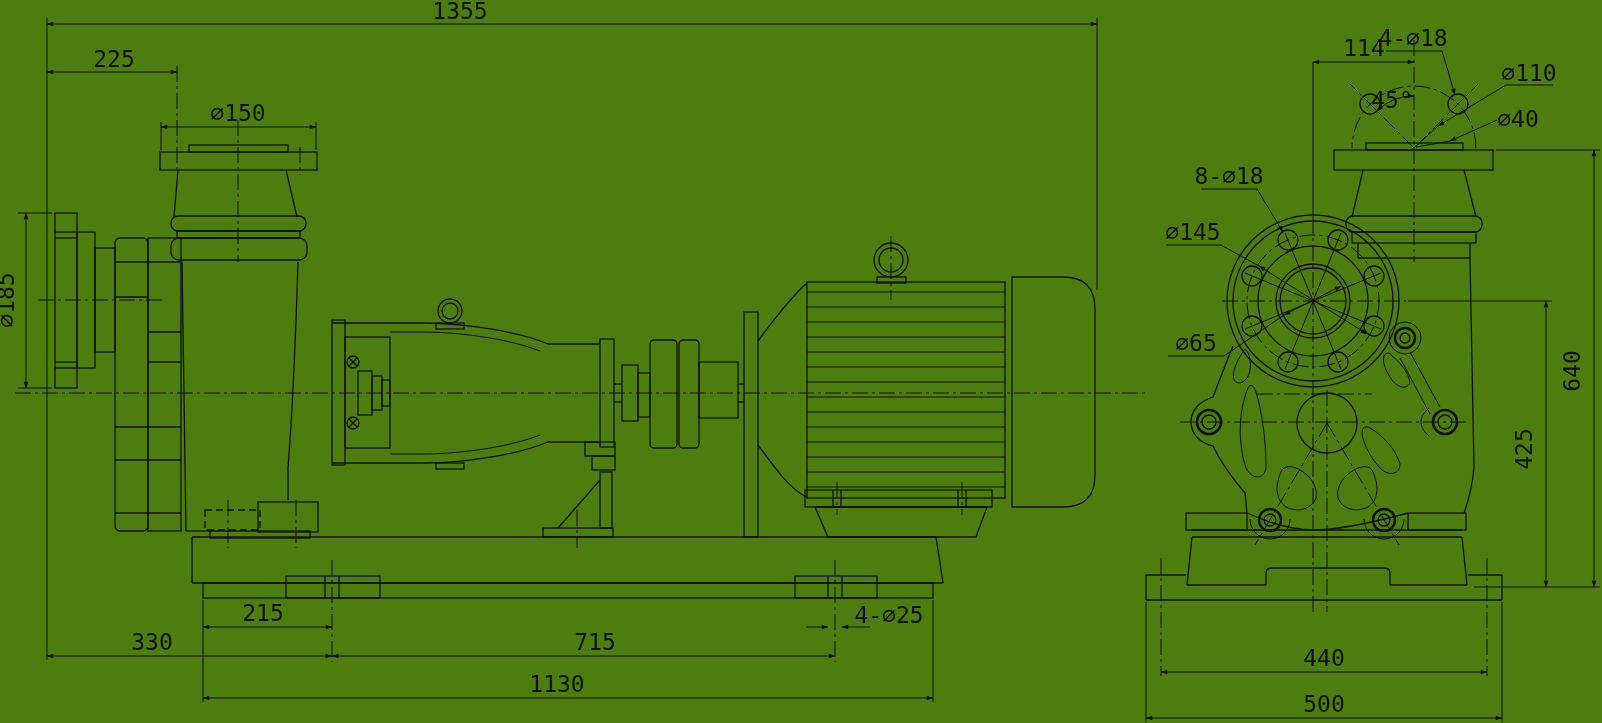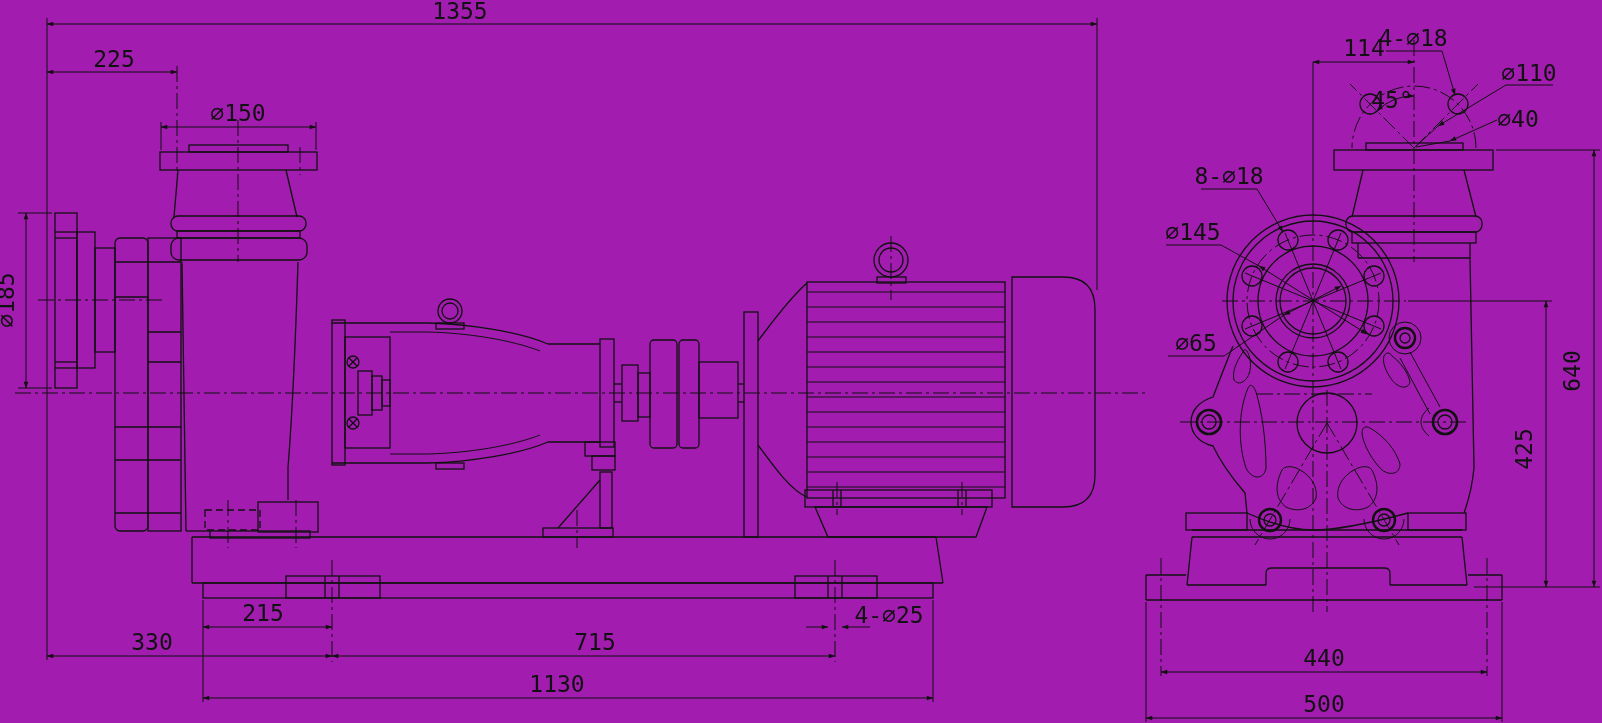--- a/index.html
+++ b/index.html
@@ -1,16 +1,16 @@
 <!DOCTYPE html>
 <html><head>
 <meta charset="utf-8">
 <style>
   html,body{margin:0;padding:0;background:#e8e8e8;}
-  #stage{position:relative;width:1602px;height:723px;background:#a21caf;overflow:hidden;
+  #stage{position:relative;width:1602px;height:723px;background:#4d7c0f;overflow:hidden;
          font-family:"DejaVu Sans Mono", monospace;}
   svg{position:absolute;left:0;top:0;}
   text{fill:#111;font-family:"DejaVu Sans Mono", monospace;font-size:23px;}
   .rot{font-size:23px;}
 </style>
 </head>
 <body>
 
 <div id="stage">
 <svg width="1602" height="723" viewBox="0 0 1602 723">

